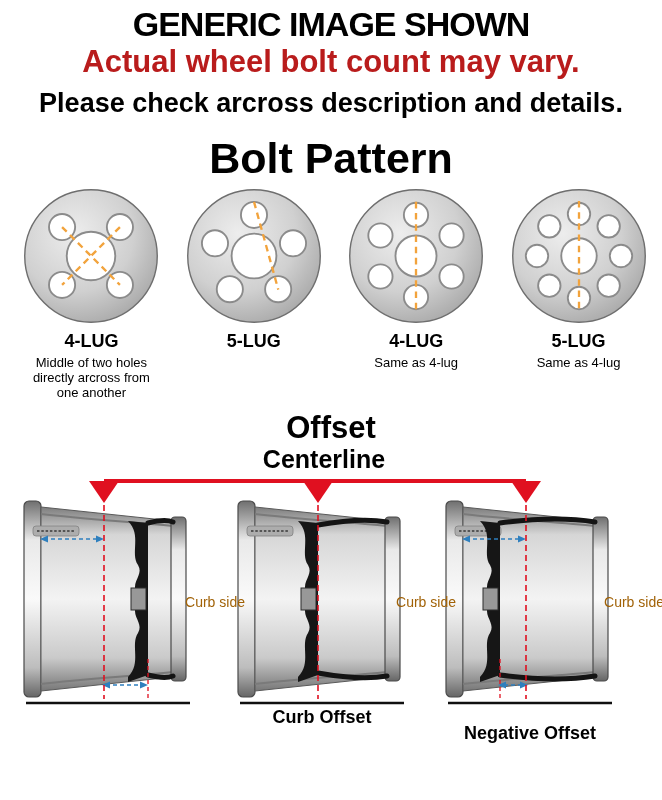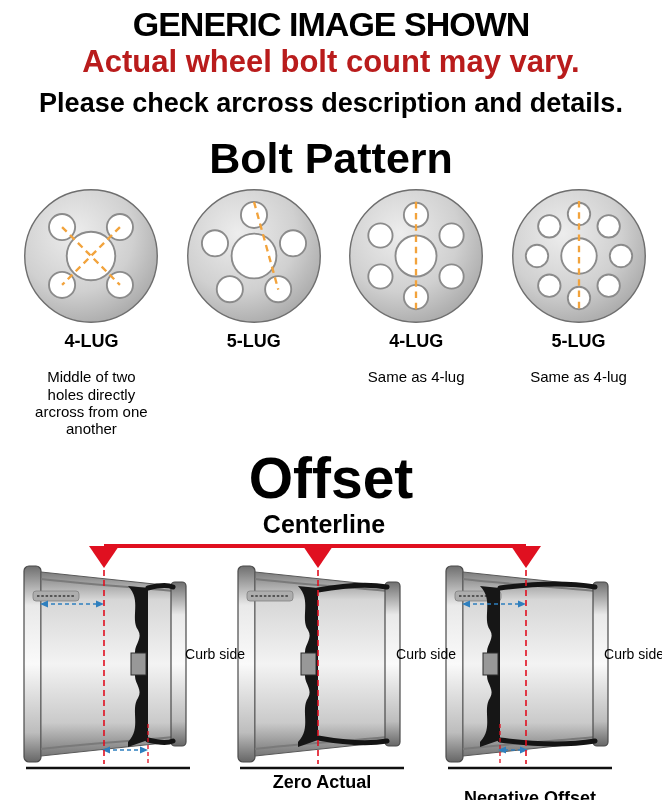--- a/index.html
+++ b/index.html
@@ -4,36 +4,36 @@
 <style>
   html,body{margin:0;padding:0;background:#fff;}
   .page{
     position:relative;width:662px;height:800px;background:#fff;overflow:hidden;
     font-family:"Liberation Sans",sans-serif;color:#000;text-align:center;
   }
   .title{margin-top:6px;font-size:34px;font-weight:800;letter-spacing:-1px;line-height:1.1;}
   .subtitle{margin-top:2px;font-size:31px;font-weight:700;color:#b91c1c;line-height:1.1;}
   .note{margin-top:10px;font-size:27px;font-weight:700;line-height:1.1;}
   .section-title{margin-top:16px;font-size:43px;font-weight:800;line-height:1.1;}
-  .offset-title{margin-top:10px;font-size:57px;}
+  .offset-title{margin-top:10px;font-size:31px;}
   .lugs-row{margin-top:4px;display:flex;justify-content:space-evenly;align-items:flex-start;padding-left:8px;}
   .lug{width:158px;}
   .lug svg{display:block;margin:0 auto;}
   .lug-name{margin-top:5px;font-size:18px;font-weight:700;}
-  .lug-desc{margin:16px auto 0 auto;max-width:120px;font-size:15px;line-height:1.15;}
+  .lug-desc{margin:4px auto 0 auto;max-width:120px;font-size:13px;line-height:1.15;}
   .offset-area{position:relative;width:648px;height:295px;}
   .centerline-label{position:absolute;top:0;left:0;width:100%;text-align:center;
     font-size:25px;font-weight:600;}
   .red-bar{position:absolute;top:34px;left:104px;width:422px;height:4px;background:#e01020;}
   .tri{position:absolute;top:36px;width:0;height:0;
     border-left:15px solid transparent;border-right:15px solid transparent;
     border-top:22px solid #e01020;}
   .tri1{left:89px;} .tri2{left:303px;} .tri3{left:511px;}
   .wheels-svg{position:absolute;top:50px;left:0;}
-  .curb{position:absolute;top:136px;font-size:14px;color:#000000;transform:translateX(-50%);white-space:nowrap;}
+  .curb{position:absolute;top:149px;font-size:14px;color:#a16207;transform:translateX(-50%);white-space:nowrap;}
   .curb1{left:215px;} .curb2{left:426px;} .curb3{left:634px;}
   .offset-label{position:absolute;top:262px;font-size:18px;font-weight:700;transform:translateX(-50%);white-space:nowrap;}
   .ol1{left:108px;} .ol2{left:322px;} .ol3{left:530px;margin-top:16px;}
 </style>
 </head>
 <body>
 
 <div class="page">
 
   <svg width="0" height="0" style="position:absolute">
@@ -214,17 +214,17 @@
         </g>
         <line x1="80" y1="-6" x2="80" y2="198" stroke="#e01020" stroke-width="1.6" stroke-dasharray="6 4"></line>
         <line x1="2" y1="202" x2="166" y2="202" stroke="#101010" stroke-width="2.5"></line>
       </g>
     </svg>
 
     <div class="curb curb1">Curb side</div>
     <div class="curb curb2">Curb side</div>
     <div class="curb curb3">Curb side</div>
 
-    <div class="offset-label ol2">Zero Actual</div>
+    <div class="offset-label ol2">Curb Offset</div>
     <div class="offset-label ol3">Negative Offset</div>
   </div>
 
 </div>
 
 </body></html>

